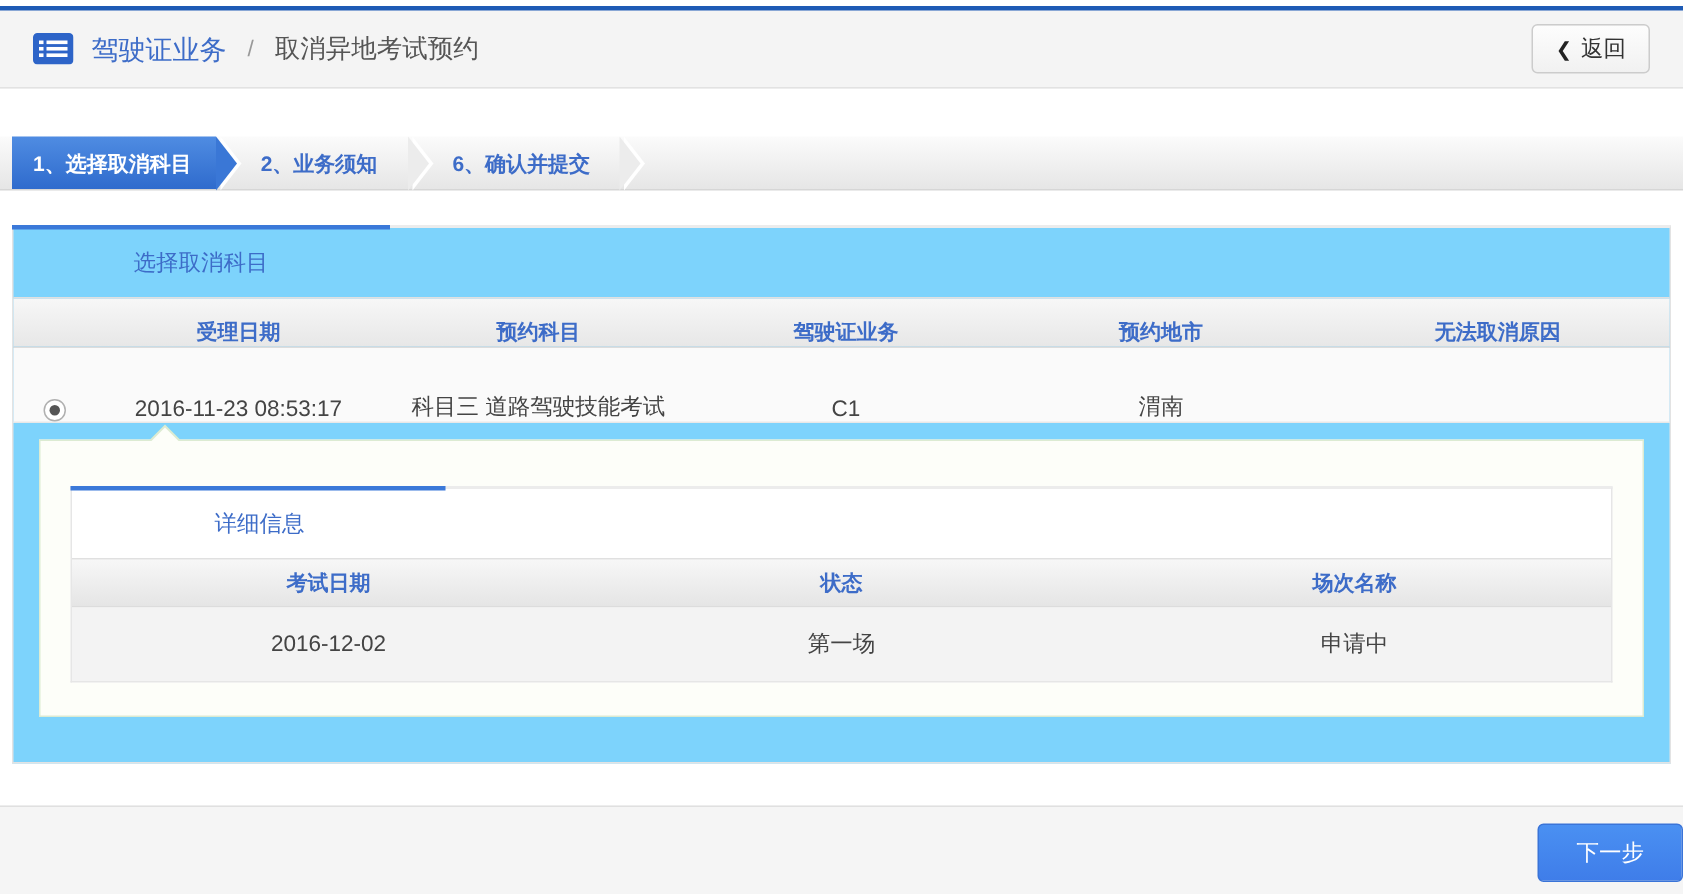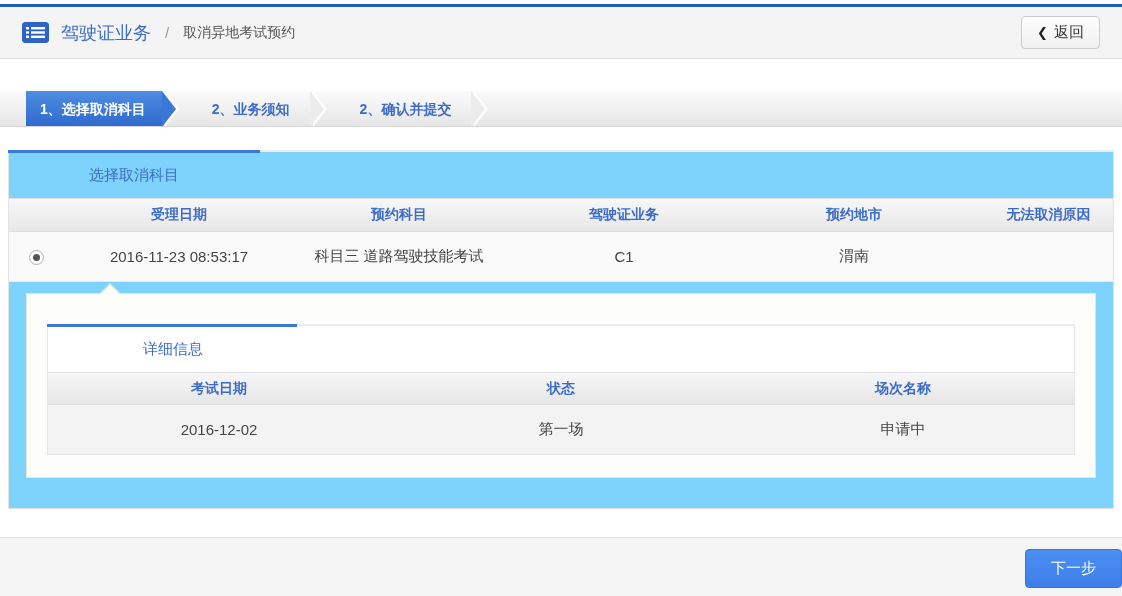--- a/index.html
+++ b/index.html
@@ -20,39 +20,38 @@
     border-top:3px solid var(--dark-blue,#1e5bb5);
     background:#f4f4f4;
     border-bottom:1px solid #e2e2e2;
     height:55px;
     display:flex;align-items:center;
     padding:0 22px;
   }
   .hdr-icon{width:27px;height:21px;margin-right:12px;flex:0 0 auto;}
   .hdr-title{color:#3d6cc8;font-size:18px;}
   .hdr-sep{color:#999;font-size:15px;margin:0 14px;}
-  .hdr-sub{color:#555;font-size:14px;}
+  .hdr-sub{color:#555;font-size:17px;}
   .back-btn{
     margin-left:auto;
     background:linear-gradient(#fdfdfd,#f1f1f1);
     border:1px solid #ccc;border-radius:4px;
     padding:6px 15px;font-size:15px;color:#333;
     cursor:pointer;display:flex;align-items:center;gap:6px;
     font-family:inherit;
   }
   .back-chevron{font-size:13px;color:#222;font-weight:bold;}
 
   
   .steps{
     margin-top:32px;height:36px;
     background:linear-gradient(#fbfbfb,#e6e6e6);
     border-bottom:1px solid #d6d6d6;
     display:flex;align-items:stretch;
-    padding-left:26px;
-    gap:20px;
+    padding-left:8px;
   }
   .step{
     position:relative;line-height:36px;font-size:14px;font-weight:bold;
     color:#3d6cc8;padding:0 20px 0 30px;cursor:pointer;white-space:nowrap;
   }
   .step::before{ 
     content:'';position:absolute;top:0;right:-17px;width:0;height:0;z-index:1;
     border-top:18px solid transparent;border-bottom:18px solid transparent;
     border-left:14px solid #fff;
   }
@@ -72,21 +71,21 @@
   .panel{
     margin:23px 8px 0 8px;
     background:#7dd3fc;
     border:1px solid #e3e3e3;
     border-top:2px solid #ececec;
     position:relative;
   }
   .blue-seg{position:absolute;top:-2px;left:-1px;height:3px;width:252px;background:#3b79d9;}
   .panel-tab{color:#3d6cc8;font-size:15px;padding:14px 0 13px 80px;cursor:pointer;display:inline-block;}
 
-  .thead,.trow{display:flex;align-items:center;gap:20px;}
+  .thead,.trow{display:flex;align-items:flex-end;}
   .thead{
     background:linear-gradient(#f7f7f7,#e7e7e7);
     border-top:1px solid #e0e0e0;border-bottom:1px solid #dcdcdc;
     height:34px;color:#3d6cc8;font-weight:bold;font-size:14px;
   }
   .trow{height:50px;background:#fafafa;border-bottom:1px solid #e8e8e8;font-size:15px;color:#444;cursor:pointer;}
   .c0{width:55px;text-align:center;}
   .c1{width:190px;text-align:center;}
   .c2{width:210px;text-align:center;}
   .c3{width:200px;text-align:center;}
@@ -173,21 +172,21 @@
     <span class="hdr-sub">取消异地考试预约</span>
     <button class="back-btn">
       <span class="back-chevron">❮</span>
       <span>返回</span>
     </button>
   </div>
 
   <div class="steps">
     <div class="step step1 active">1、选择取消科目</div>
     <div class="step step2">2、业务须知</div>
-    <div class="step step3">2、确认并提交</div>
+    <div class="step step3">6、确认并提交</div>
   </div>
 
   <div class="panel">
     <div class="blue-seg"></div>
     <div class="panel-tab">选择取消科目</div>
 
     <div class="thead">
       <div class="c0"></div>
       <div class="c1">受理日期</div>
       <div class="c2">预约科目</div>

